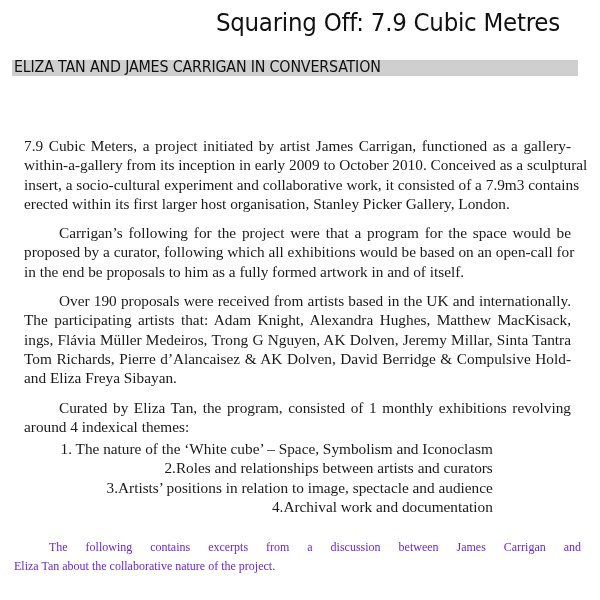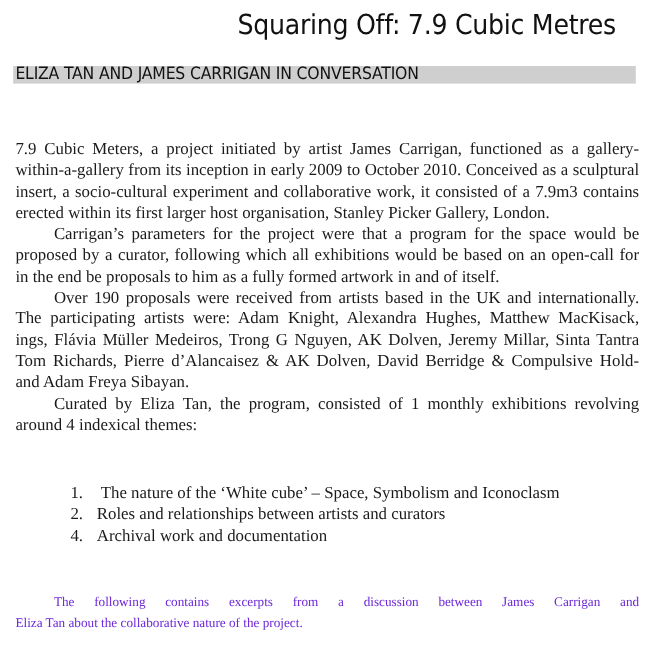--- a/index.html
+++ b/index.html
@@ -50,48 +50,49 @@
       position: absolute;
       top: 126px;
       left: 14px;
       width: 567px;
       font-family: "Liberation Serif", serif;
       font-size: 15.3px;
       line-height: 19.3px;
       color: #1a1a1a;
     }
     .body-text p {
-      margin: 0;
+      margin: 10px;
       text-align: justify;
       text-align-last: left;
     }
     .line {
       display: block;
       white-space: nowrap;
       text-align: justify;
       text-align-last: justify;
     }
     .line.last {
       text-align-last: left;
       font-family: Liberation Serif, serif;
     }
     .line.indent {
       padding-left: 35px;
     }
     .themes {
       position: absolute;
       top: 439px;
-      left: 64px;
+      left: 48px;
       font-family: "Liberation Serif", serif;
       font-size: 15.3px;
       line-height: 19.3px;
       color: #1a1a1a;
       margin: 0;
       padding: 0;
       list-style: none;
+      text-align: right;
     }
     .themes li {
       white-space: nowrap;
     }
     .themes .num {
       display: inline-block;
       width: 24px;
     }
     .closing {
       position: absolute;
@@ -113,45 +114,48 @@
 <h2 class="subtitle" style="margin:0;font-weight:normal;">ELIZA TAN AND JAMES CARRIGAN IN CONVERSATION</h2>
 
 <div class="body-text">
   <p>
     <span class="line">7.9 Cubic Meters, a project initiated by artist James Carrigan, functioned as a gallery-</span>
     <span class="line">within-a-gallery from its inception in early 2009 to October 2010. Conceived as a sculptural</span>
     <span class="line">insert, a socio-cultural experiment and collaborative work, it consisted of a 7.9m3 contains</span>
     <span class="line last">erected within its first larger host organisation, Stanley Picker Gallery, London.</span>
   </p>
   <p>
-    <span class="line indent">Carrigan’s parameters for the project were that a program for the space would be</span>
+    <span class="line indent">Carrigan’s following for the project were that a program for the space would be</span>
     <span class="line">proposed by a curator, following which all exhibitions would be based on an open-call for</span>
     <span class="line last">in the end be proposals to him as a fully formed artwork in and of itself.</span>
   </p>
   <p>
     <span class="line indent">Over 190 proposals were received from artists based in the UK and internationally.</span>
-    <span class="line">The participating artists were: Adam Knight, Alexandra Hughes, Matthew MacKisack,</span>
+    <span class="line">The participating artists that: Adam Knight, Alexandra Hughes, Matthew MacKisack,</span>
     <span class="line">ings, Flávia Müller Medeiros, Trong G Nguyen, AK Dolven, Jeremy Millar, Sinta Tantra</span>
     <span class="line">Tom Richards, Pierre d’Alancaisez &amp; AK Dolven, David Berridge &amp; Compulsive Hold-</span>
-    <span class="line last">and Adam Freya Sibayan.</span>
+    <span class="line last">and Eliza Freya Sibayan.</span>
   </p>
   <p>
     <span class="line indent">Curated by Eliza Tan, the program, consisted of 1 monthly exhibitions revolving</span>
     <span class="line last">around 4 indexical themes:</span>
   </p>
 </div>
 
 <ol class="themes">
   <li>
     <span class="num">1.</span><span> The nature of the ‘White cube’ – Space, Symbolism and Iconoclasm</span>
   </li>
   <li>
     <span class="num">2.</span><span>Roles and relationships between artists and curators</span>
   </li>
   <li>
+    <span class="num">3.</span><span>Artists’ positions in relation to image, spectacle and audience</span>
+  </li>
+  <li>
     <span class="num">4.</span><span>Archival work and documentation</span>
   </li>
 </ol>
 
 <p class="closing" style="margin:0;">
   <span class="line indent">The following contains excerpts from a discussion between James Carrigan and</span>
   <span class="line last">Eliza Tan about the collaborative nature of the project.</span>
 </p>
 
 </body></html>

